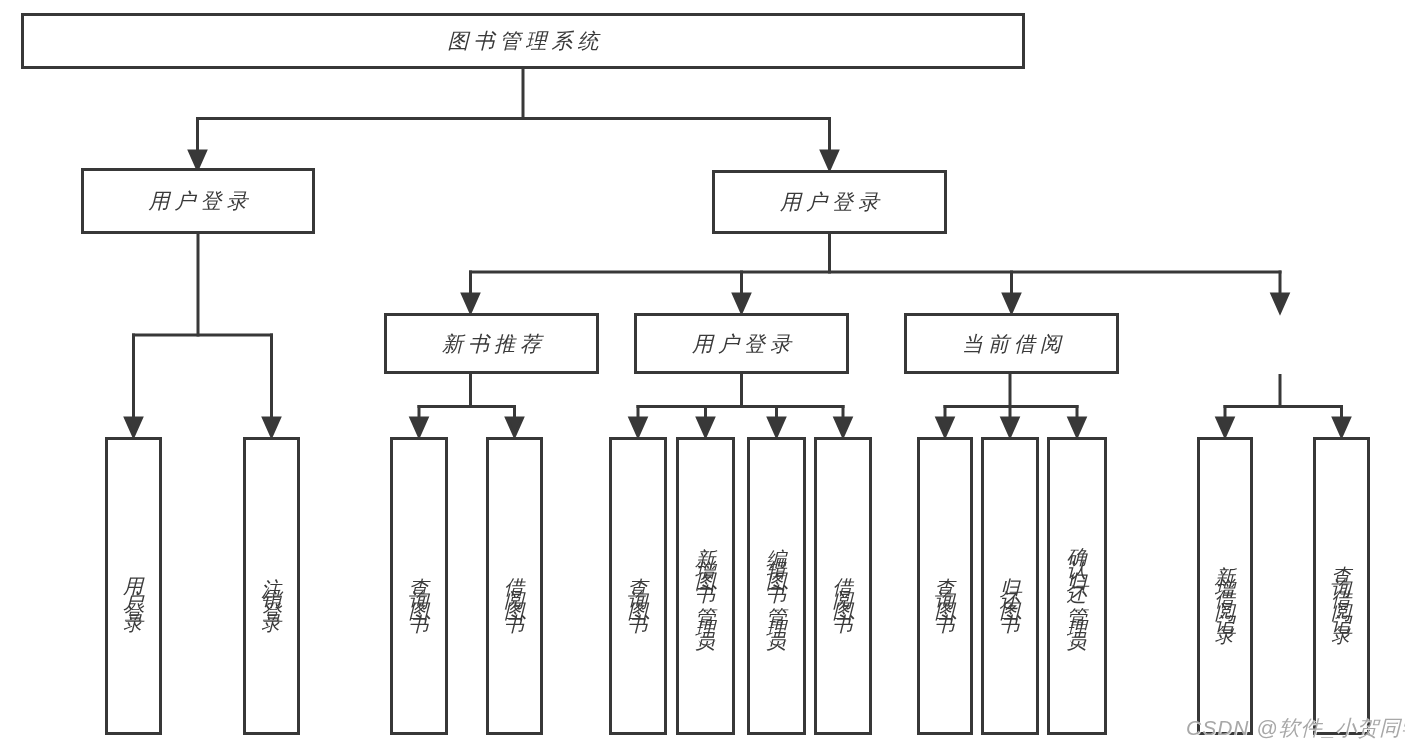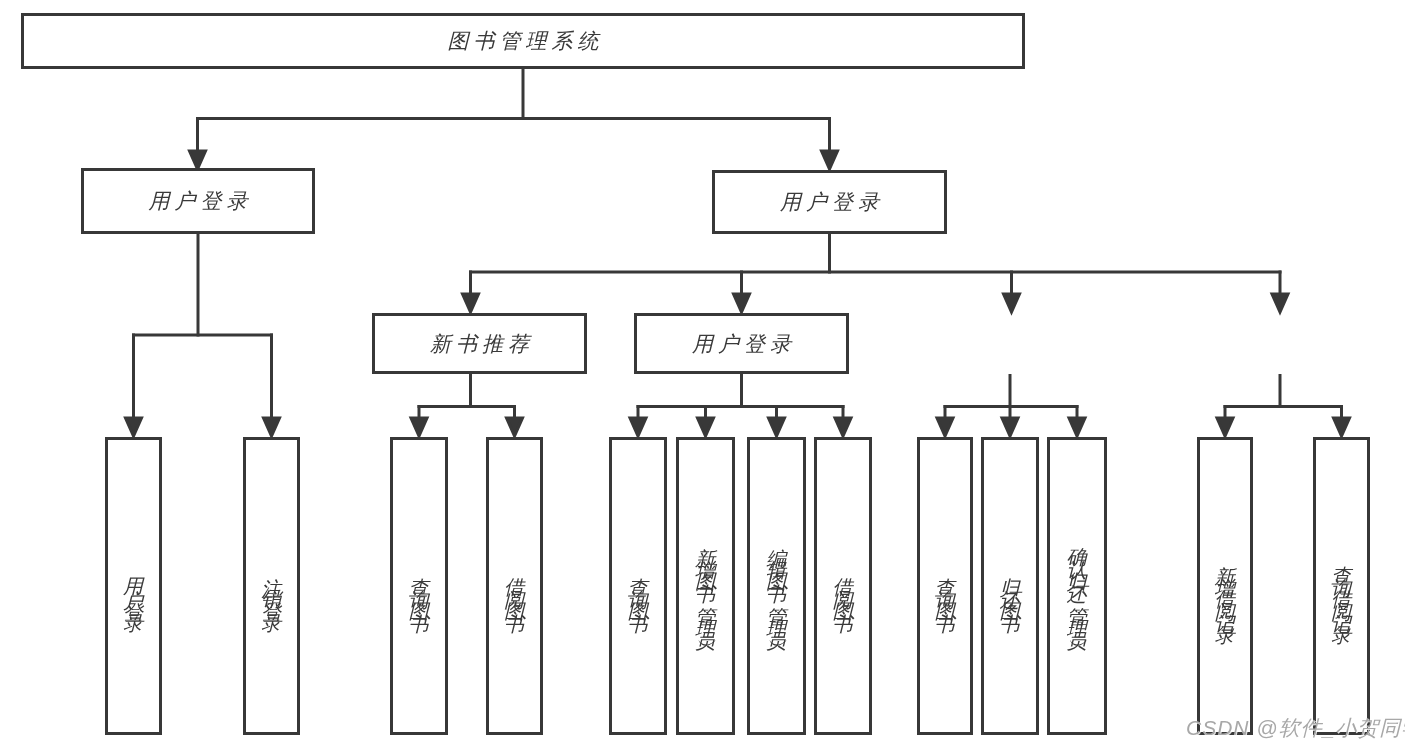--- a/index.html
+++ b/index.html
@@ -137,25 +137,28 @@
     <span class="label">图书管理系统</span>
   </div>
 
   <div class="box" style="left:81px;top:168px;width:234px;height:66px">
     <span class="label">用户登录</span>
   </div>
   <div class="box" style="left:712px;top:170px;width:235px;height:64px">
     <span class="label">用户登录</span>
   </div>
 
-  <div class="box" style="left:372px;top:313px;width:215px;height:61px">
+  <div class="box" style="left:384px;top:313px;width:215px;height:61px">
     <span class="label">新书推荐</span>
   </div>
   <div class="box" style="left:634px;top:313px;width:215px;height:61px">
     <span class="label">用户登录</span>
+  </div>
+  <div class="box" style="left:904px;top:313px;width:215px;height:61px">
+    <span class="label">当前借阅</span>
   </div>
 
   <div class="box vleaf" style="left:105px;top:437px;width:57px;height:298px">
     <span class="label">用户登录</span>
   </div>
   <div class="box vleaf" style="left:243px;top:437px;width:57px;height:298px">
     <span class="label">注销登录</span>
   </div>
 
   <div class="box vleaf" style="left:390px;top:437px;width:58px;height:298px">

